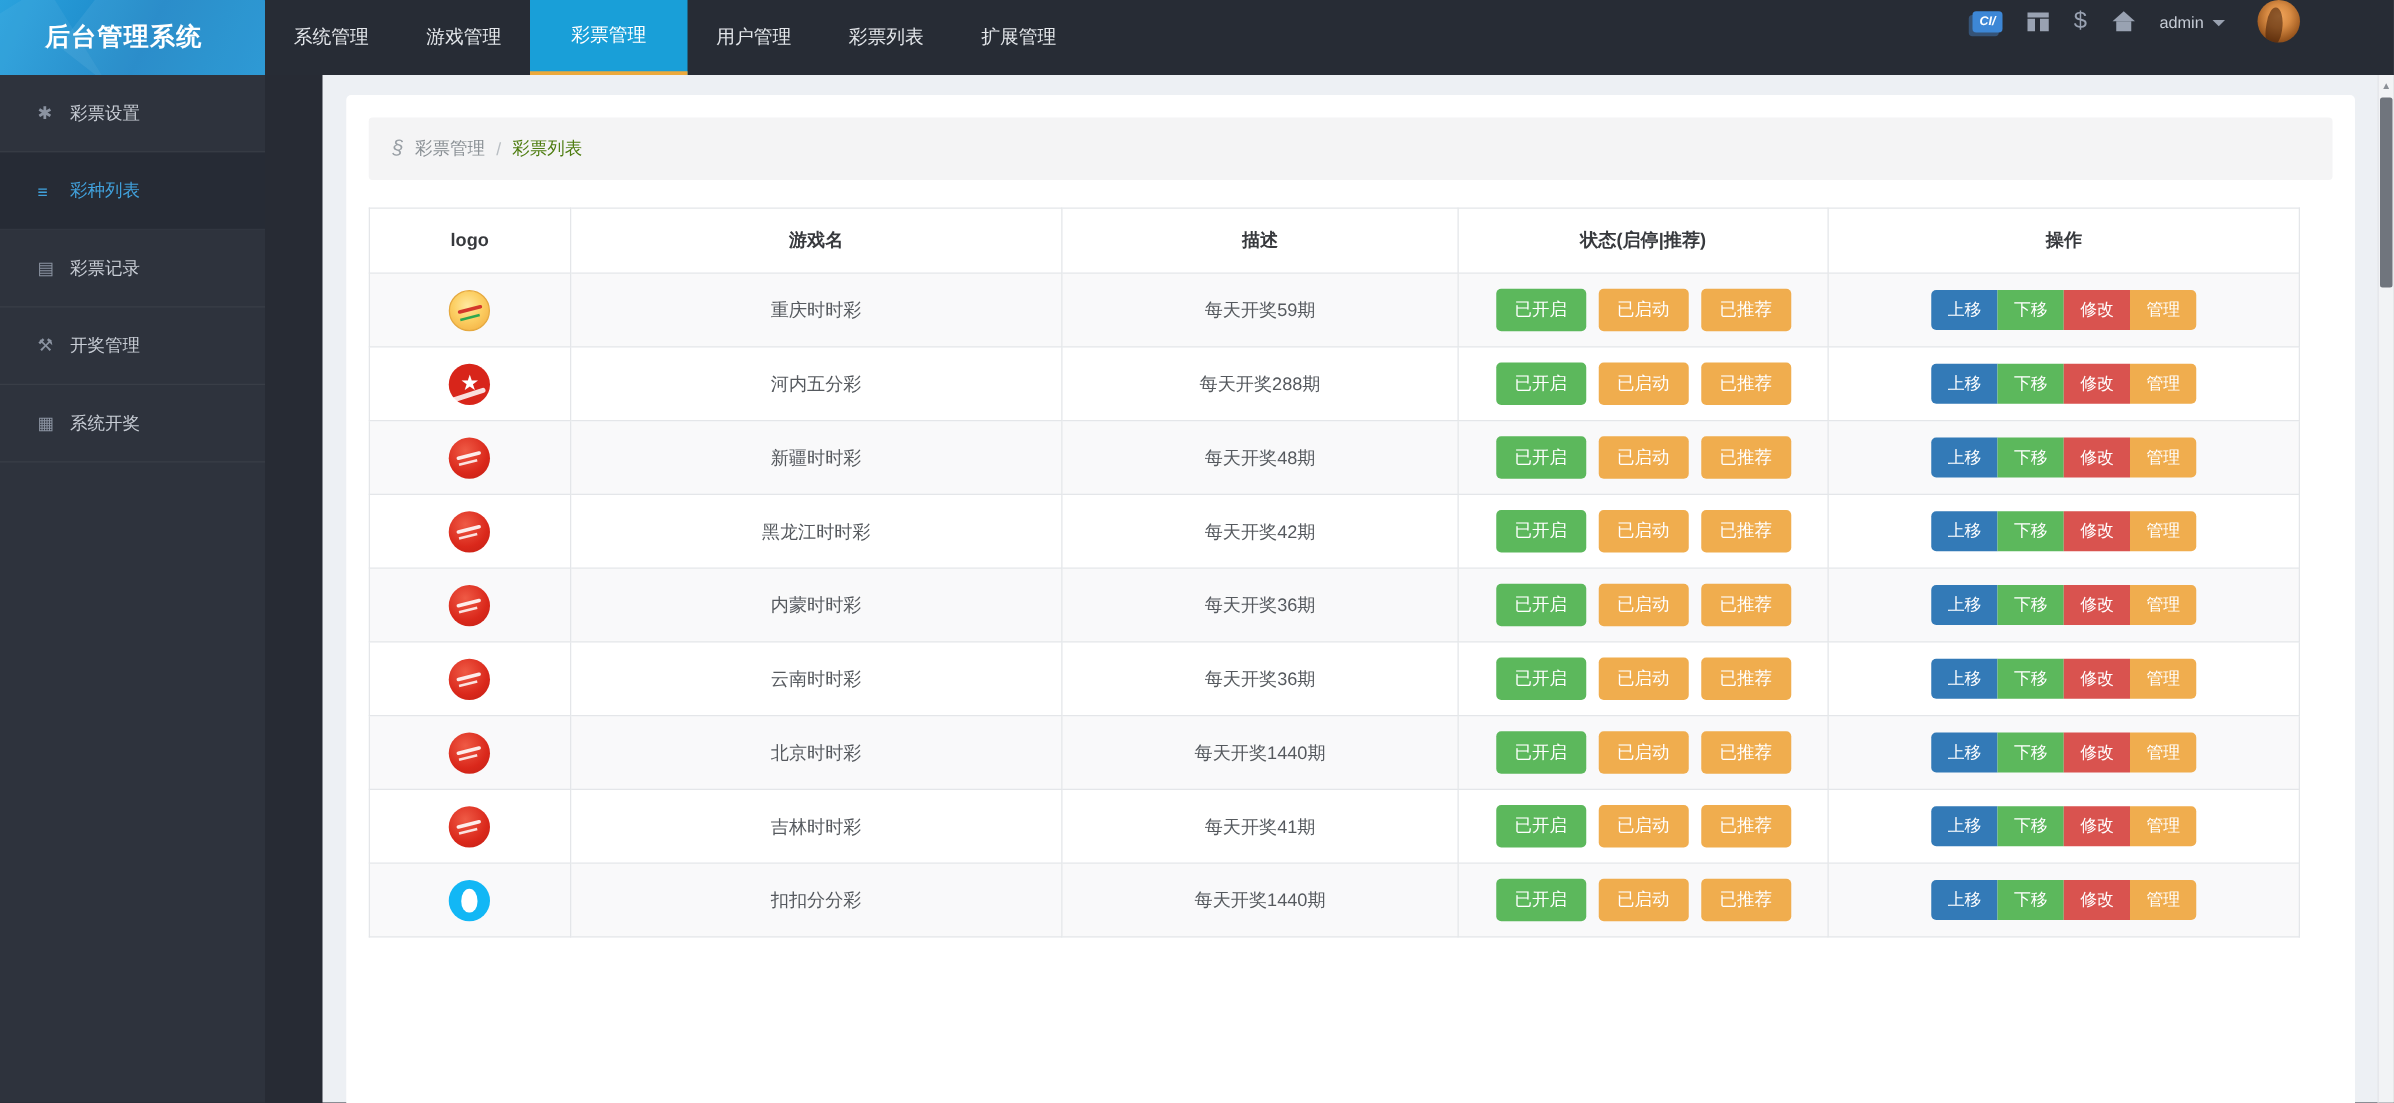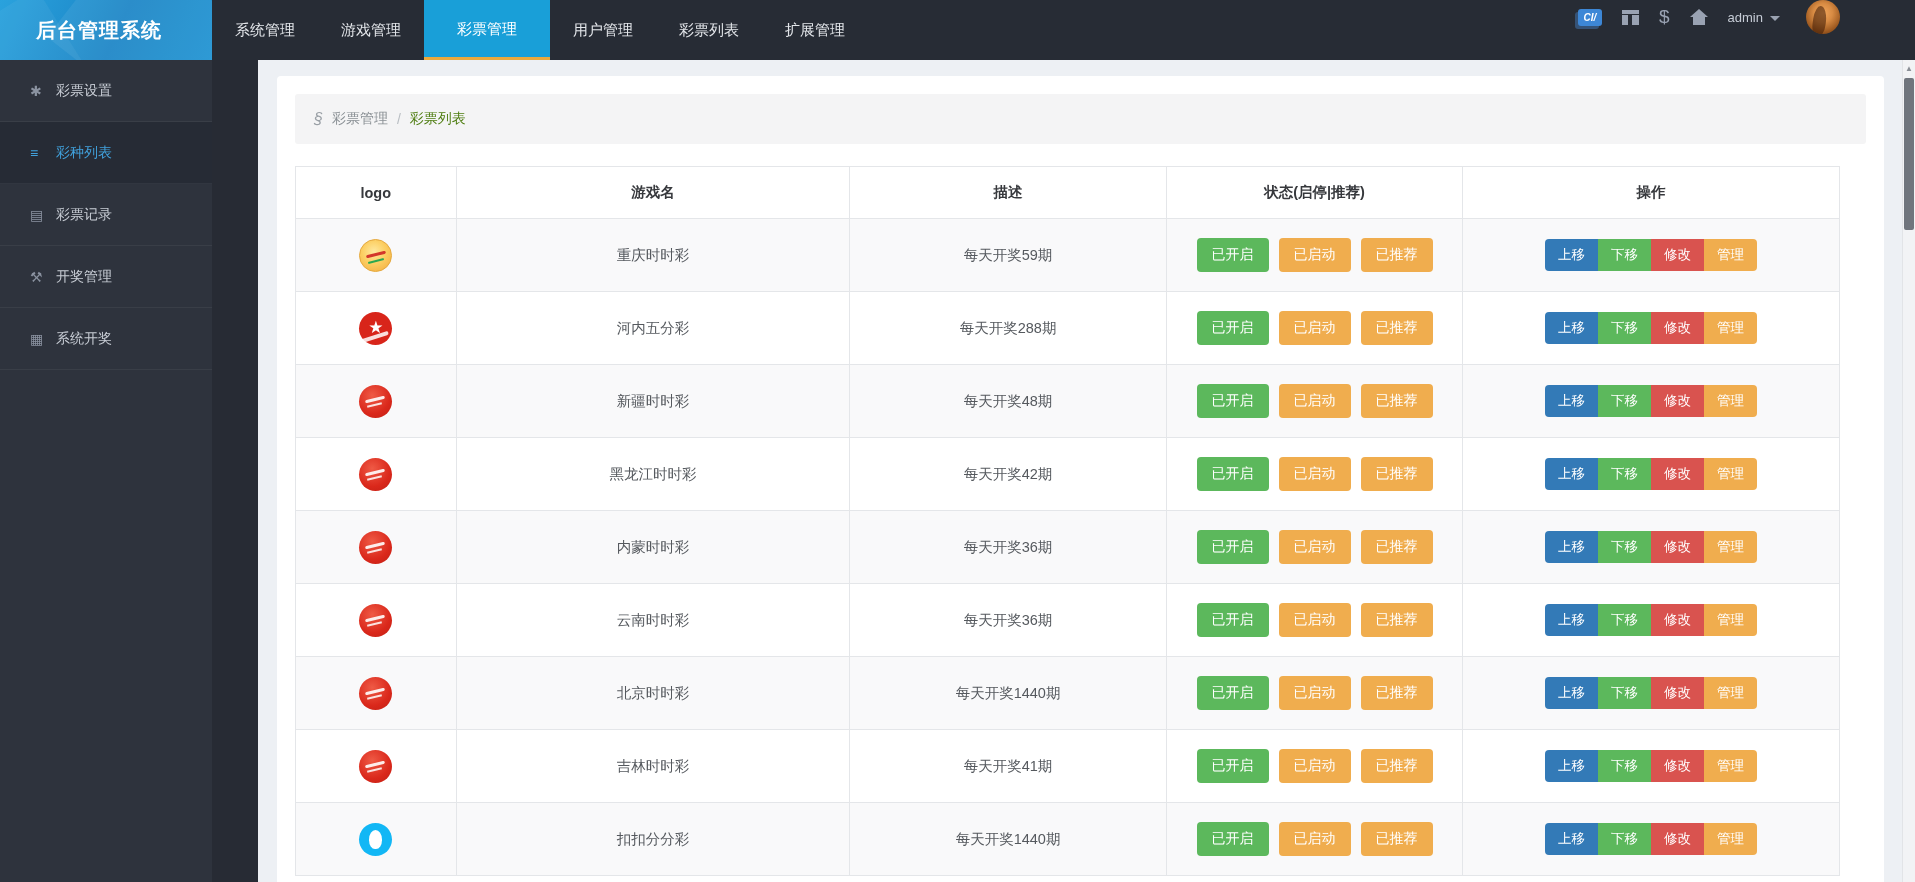--- a/index.html
+++ b/index.html
@@ -46,21 +46,21 @@
   .breadcrumb { background:#f4f4f5; border-radius:3px; height:50px; display:flex; align-items:center; padding:0 19px; font-size:14px; color:#8a9095; gap:9px; }
   .bc-link-icon { font-size:16px; color:#9aa0a6; font-style:italic; }
   .bc-section { color:#8a9095; cursor:pointer; }
   .bc-sep { color:#b9bec3; }
   .bc-current { color:#4d7c0f;text-align:center; }
 
   
   table.lottery { border-collapse:collapse; width:calc(100% - 26px); margin:22px 0 0 0; font-size:14.5px; }
   table.lottery th, table.lottery td { border:1px solid #e4e6e9; text-align:center; vertical-align:middle; }
   table.lottery th { height:52px; color:#37393d; font-weight:bold; background:#fff; }
-  table.lottery td { height:73px; color:#55595e; padding:4px 8px; }
+  table.lottery td { height:59px; color:#55595e; padding:4px 8px; }
   tbody tr:nth-child(odd) { background:#f9f9fa; }
   tbody tr:nth-child(even){ background:#fff; }
 
   .col-logo { width:10.4%; } .col-name { width:25.5%; } .col-desc { width:20.5%; } .col-status { width:19.2%; } .col-ops { width:24.4%; }
 
   
   .logo { display:inline-block; width:33px; height:33px; border-radius:50%; position:relative; vertical-align:middle; }
   .logo-gold-ssc { background:radial-gradient(circle at 45% 38%,#ffe9a0 0%,#fccf63 45%,#f2a93b 100%); border:1px solid #e5a93f; }
   .logo-gold-ssc::before, .logo-red-ssc::before { content:""; position:absolute; left:6px; top:13px; width:20px; height:3px; background:rgba(255,255,255,.9); transform:rotate(-14deg); border-radius:2px; }
   .logo-gold-ssc::before { background:#d3372b; }

